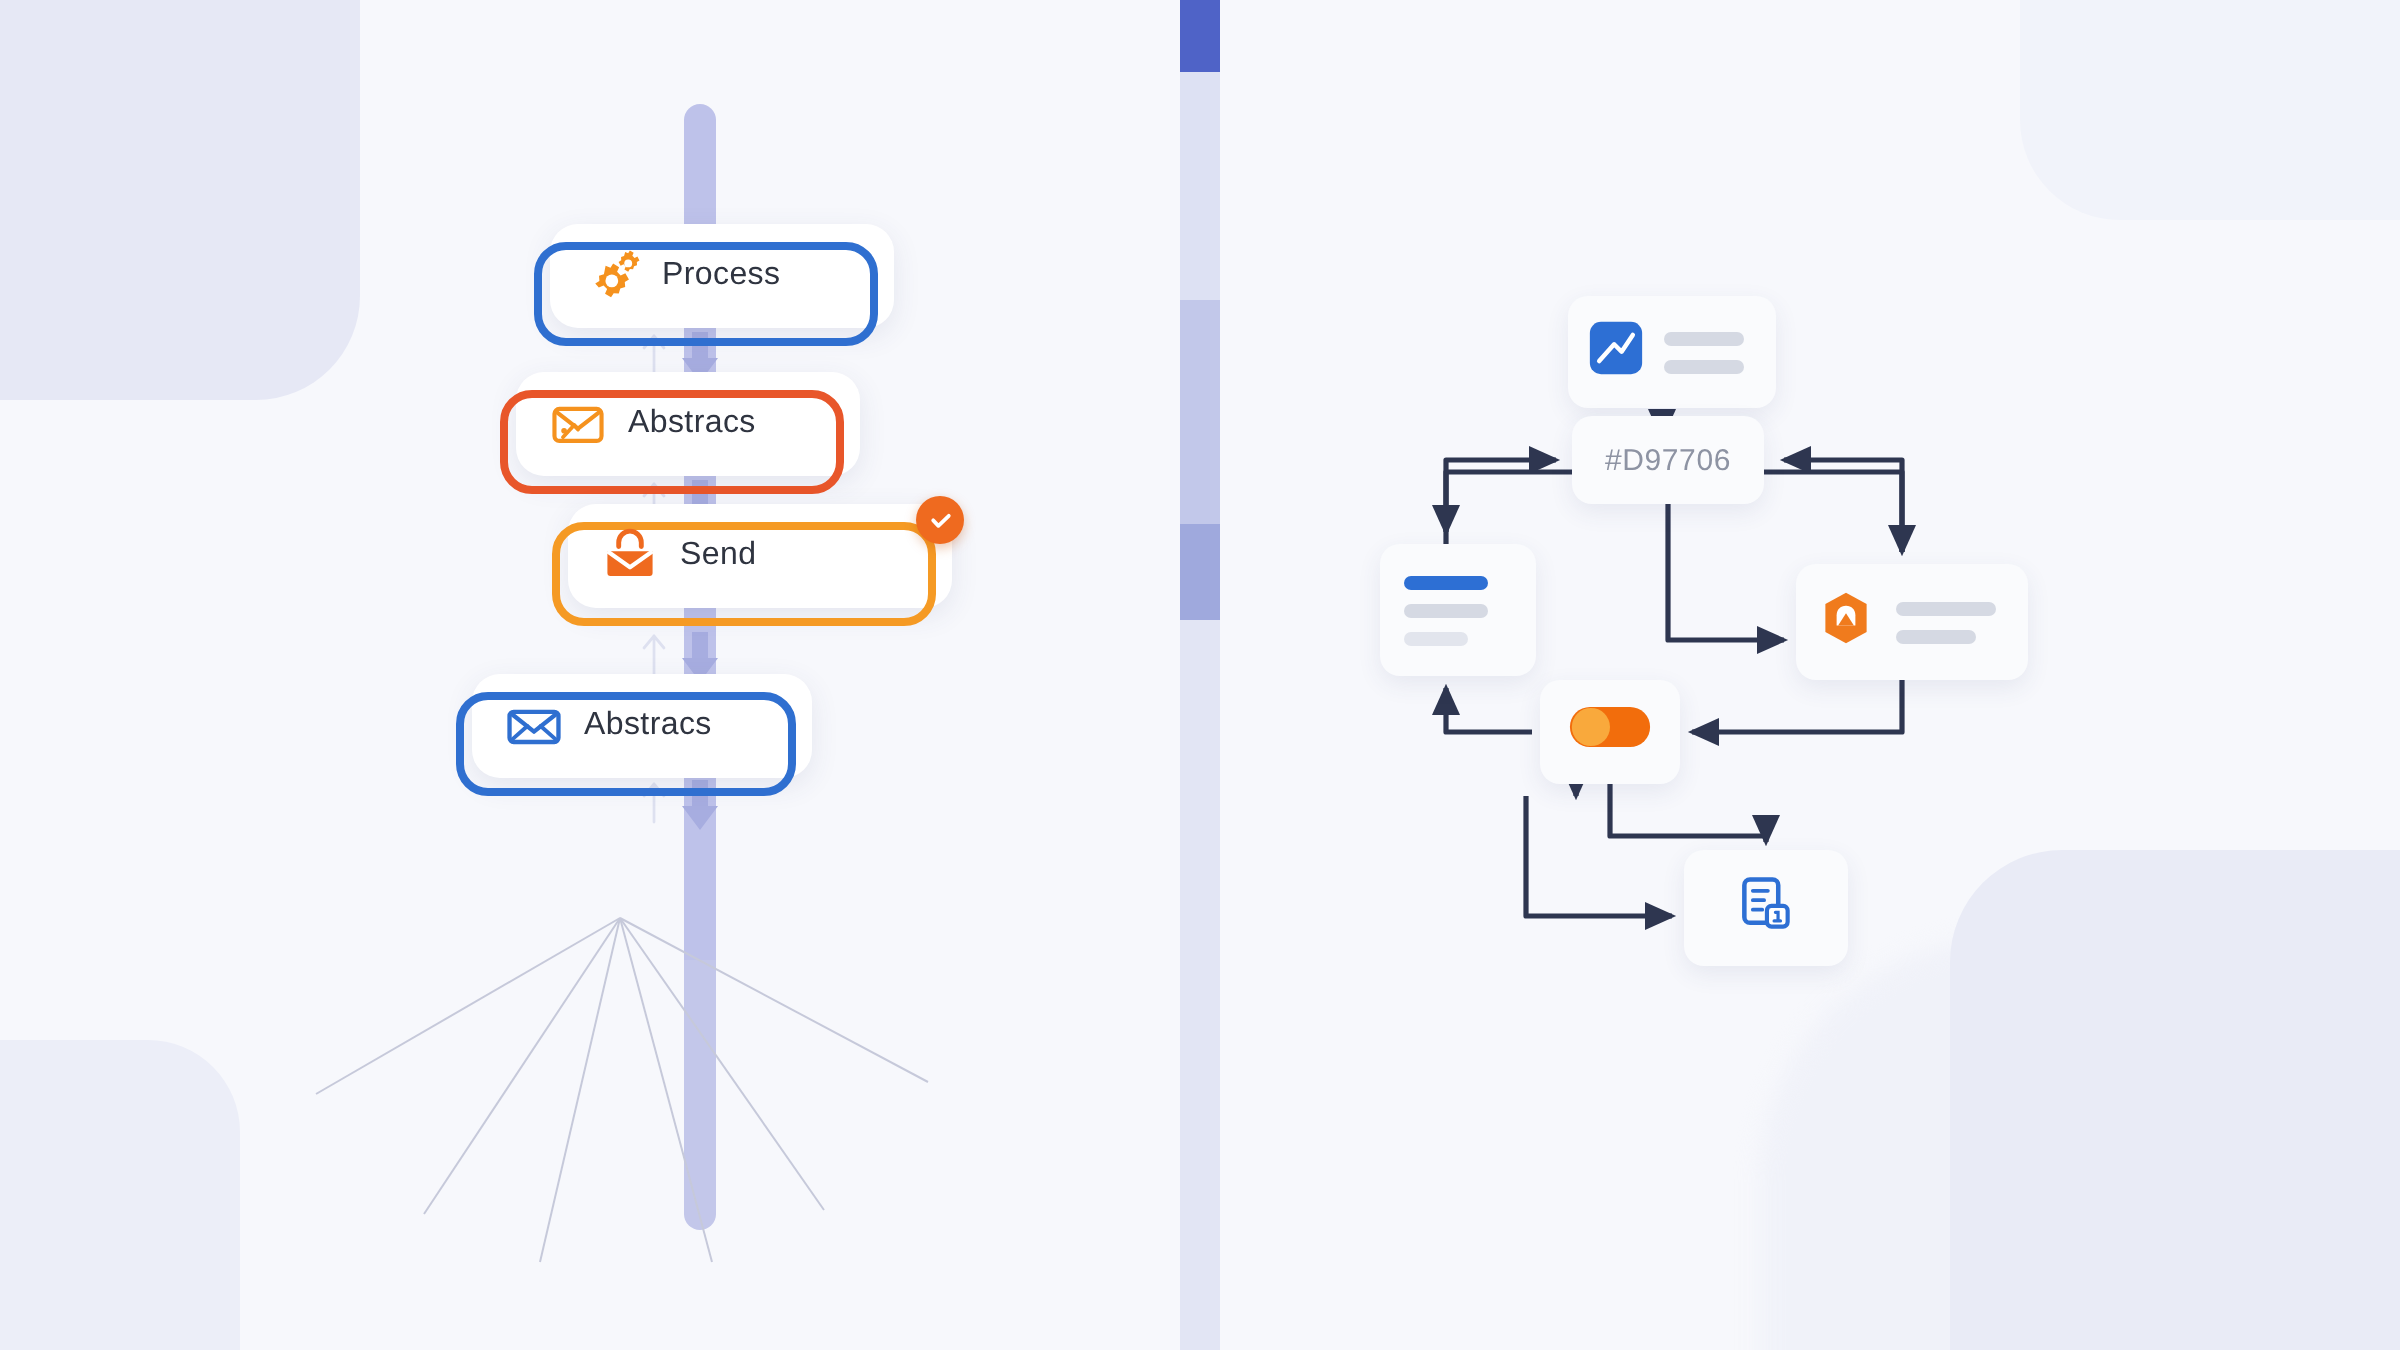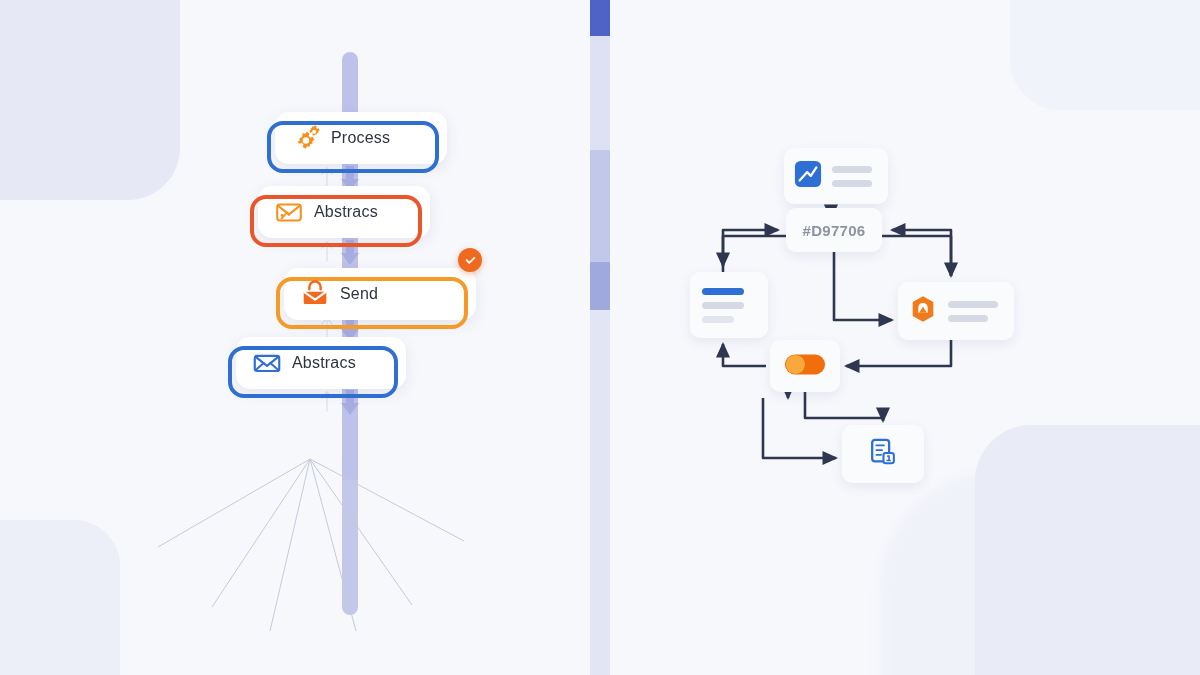--- a/index.html
+++ b/index.html
@@ -33,38 +33,38 @@
   .node .outline{position:absolute;left:-8px;top:9px;width:100%;height:100%;
         border:4px solid #2f6fd0;border-radius:16px;z-index:-1;box-sizing:border-box;}
   .node .ico{width:34px;height:34px;margin-left:14px;margin-right:8px;flex:0 0 auto;
         display:flex;align-items:center;justify-content:center;}
   .node .lbl{font-size:16px;color:#2f3440;letter-spacing:.2px;}
 
   .n-process{left:275px;top:112px;width:172px;}
   .n-process .outline{border-color:#2f6fd0;}
   .n-abstracs1{left:258px;top:186px;width:172px;}
   .n-abstracs1 .outline{border-color:#e8562a;}
-  .n-send{left:284px;top:268px;width:192px;}
+  .n-send{left:284px;top:252px;width:192px;}
   .n-send .outline{border-color:#f59a24;}
   .n-abstracs2{left:236px;top:337px;width:170px;}
   .n-abstracs2 .outline{border-color:#2f6fd0;}
   .n-store{left:275px;top:412px;width:172px;}
   .n-store .outline{border-color:#f59a24;}
 
   .badge{position:absolute;left:458px;top:248px;width:24px;height:24px;border-radius:50%;
     background:#ef6a1f;display:flex;align-items:center;justify-content:center;z-index:6;
     box-shadow:0 2px 6px rgba(200,90,20,.35);}
 
   .darrow{position:absolute;width:20px;height:26px;z-index:2;}
   .uarrow{position:absolute;width:14px;height:22px;z-index:2;opacity:.55;}
 
   .fan{position:absolute;left:150px;top:455px;width:320px;height:180px;z-index:1;}
 
   
-  .diagram{position:absolute;left:610px;top:0;width:590px;height:675px;font-weight:bold;}
+  .diagram{position:absolute;left:610px;top:0;width:590px;height:675px;}
   .dcard{position:absolute;background:#fafbfd;border-radius:10px;
          box-shadow:0 4px 12px rgba(60,70,120,.09);display:flex;align-items:center;z-index:3;}
   .bars{display:flex;flex-direction:column;gap:7px;}
   .bar{height:7px;border-radius:4px;background:#d5d9e3;}
 
   .d-top{left:174px;top:148px;width:94px;height:56px;padding-left:10px;gap:10px;}
   .d-hex{left:176px;top:208px;width:96px;height:44px;justify-content:center;}
   .d-hex .hexlbl{font-size:15px;color:#8d93a3;letter-spacing:.3px;}
   .d-left{left:80px;top:272px;width:66px;height:66px;padding-left:12px;}
   .d-shield{left:288px;top:282px;width:106px;height:58px;padding-left:10px;gap:10px;}

